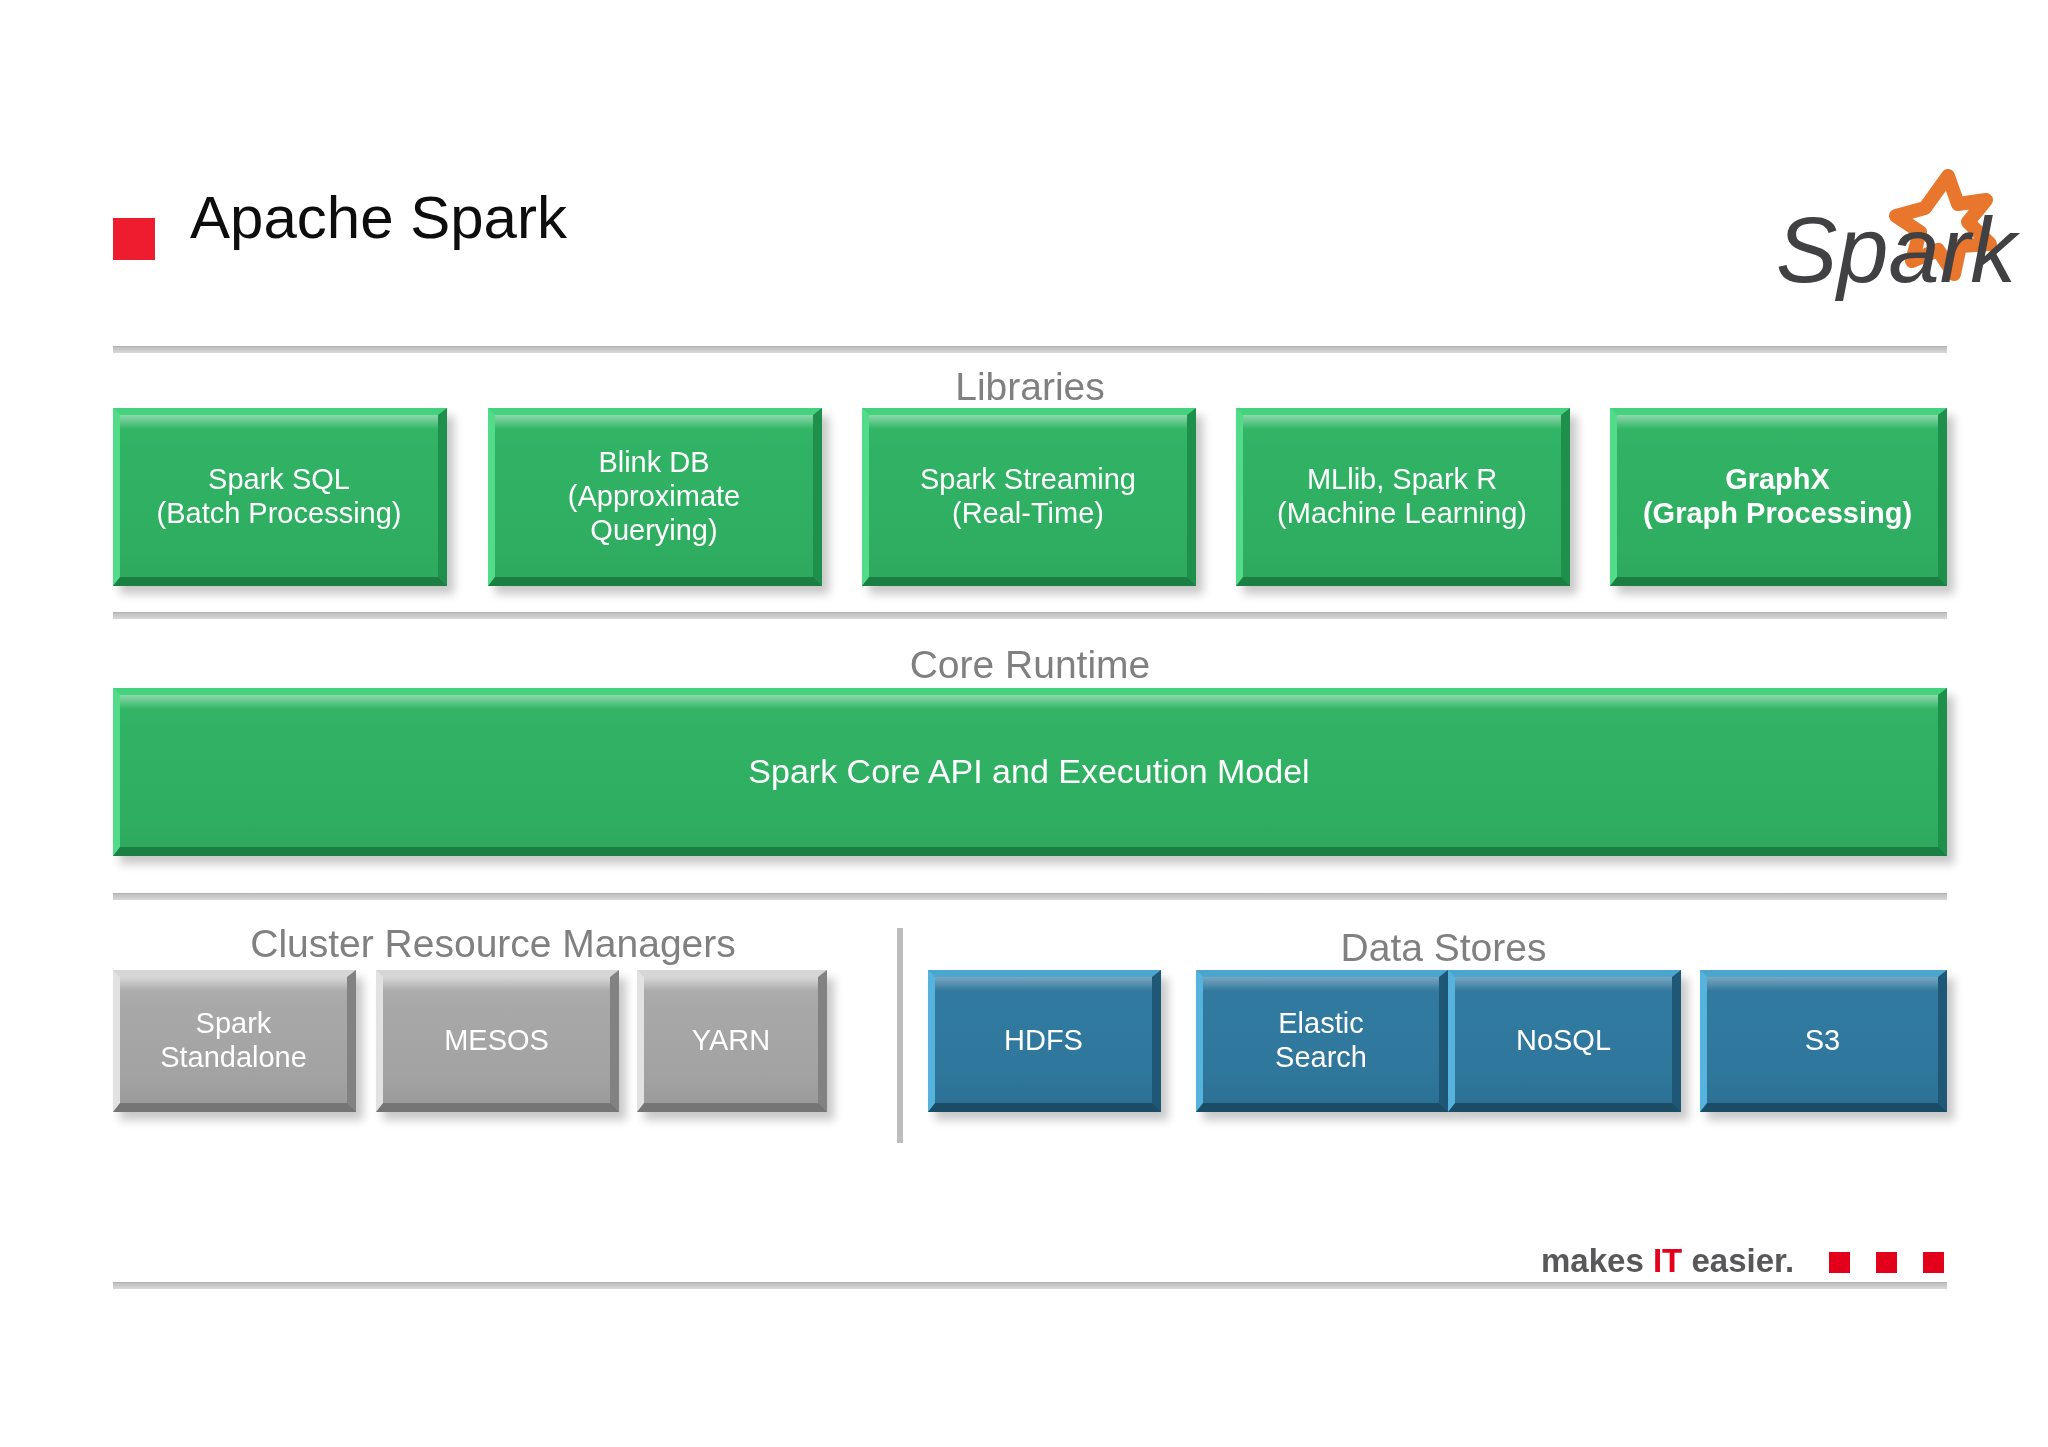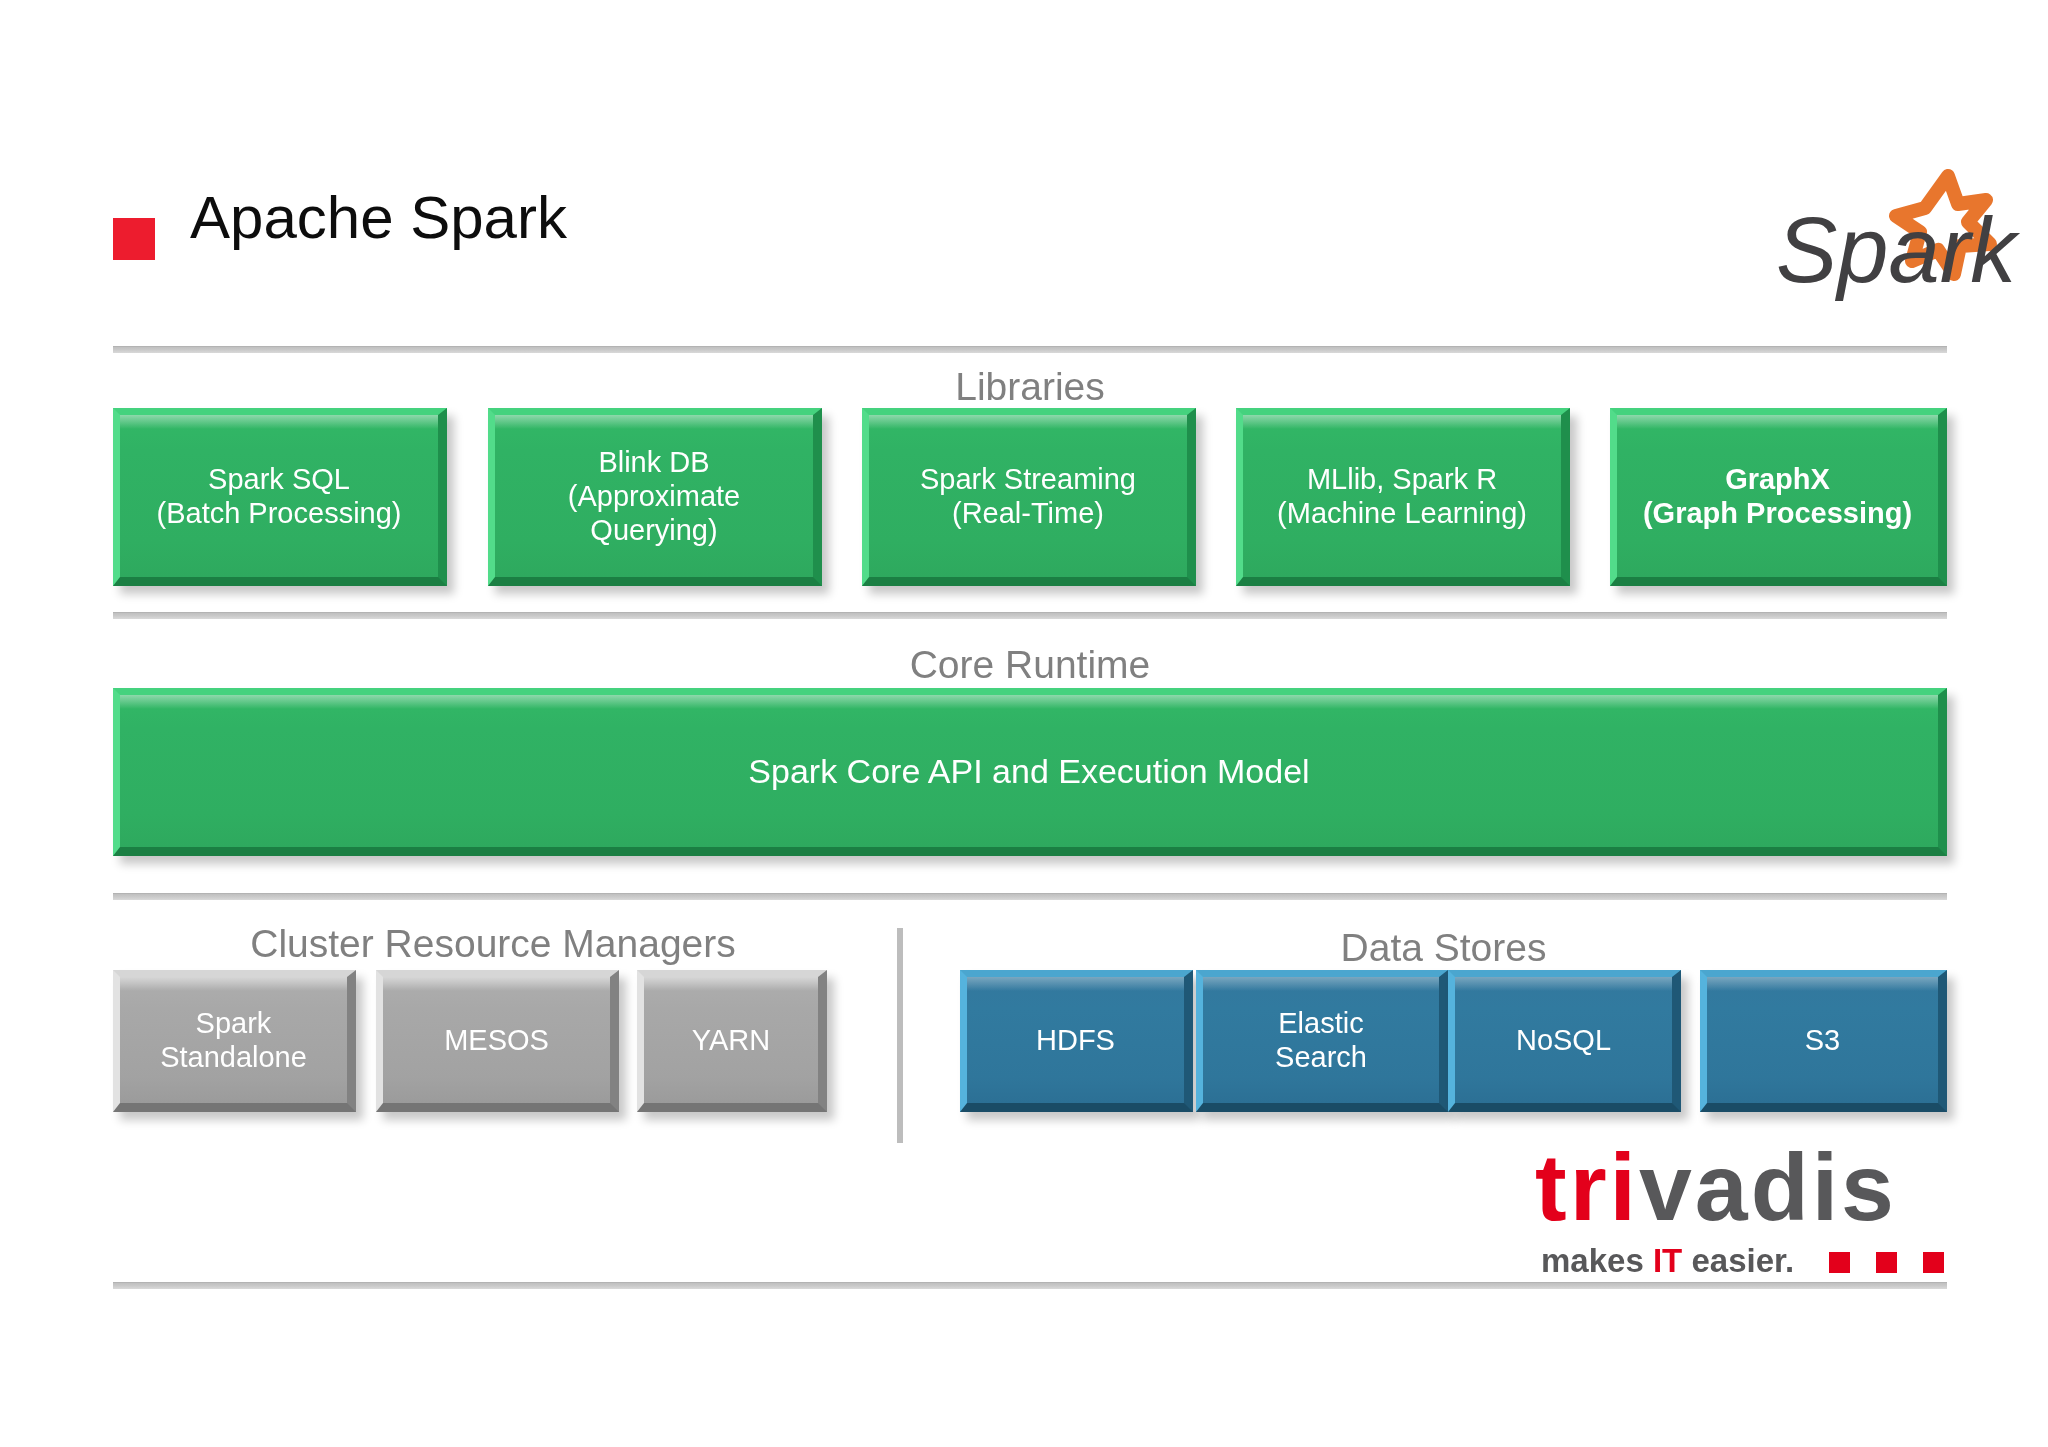--- a/index.html
+++ b/index.html
@@ -237,27 +237,26 @@
 <div class="box green lib-row-box" style="left:1610px; width:337px;font-weight:bold;">GraphX
 (Graph Processing)</div>
 
 <div class="box green core-box">Spark Core API and Execution Model</div>
 
 <div class="box gray bottom-box" style="left:113px; width:243px;">Spark
 Standalone</div>
 <div class="box gray bottom-box" style="left:376px; width:243px;">MESOS</div>
 <div class="box gray bottom-box" style="left:637px; width:190px;">YARN</div>
 
-<div class="box blue bottom-box" style="left:960px;  width:233px;">HDFS</div>
+<div class="box blue bottom-box" style="left:928px;  width:233px;">HDFS</div>
 <div class="box blue bottom-box" style="left:1196px; width:252px;">Elastic
 Search</div>
 <div class="box blue bottom-box" style="left:1448px; width:233px;">NoSQL</div>
 <div class="box blue bottom-box" style="left:1700px; width:247px;">S3</div>
 
 <div class="trivadis">
-  <div class="trivadis-word"><span class="tv-red">tri</span><span class="tv-gray">vadis</span></div>
   <div class="trivadis-tag"><span>makes </span><span class="it">IT</span><span> easier.</span></div>
   <div class="trivadis-dots">
     <span></span>
     <span></span>
     <span></span>
   </div>
 </div>
 
 </body></html>

